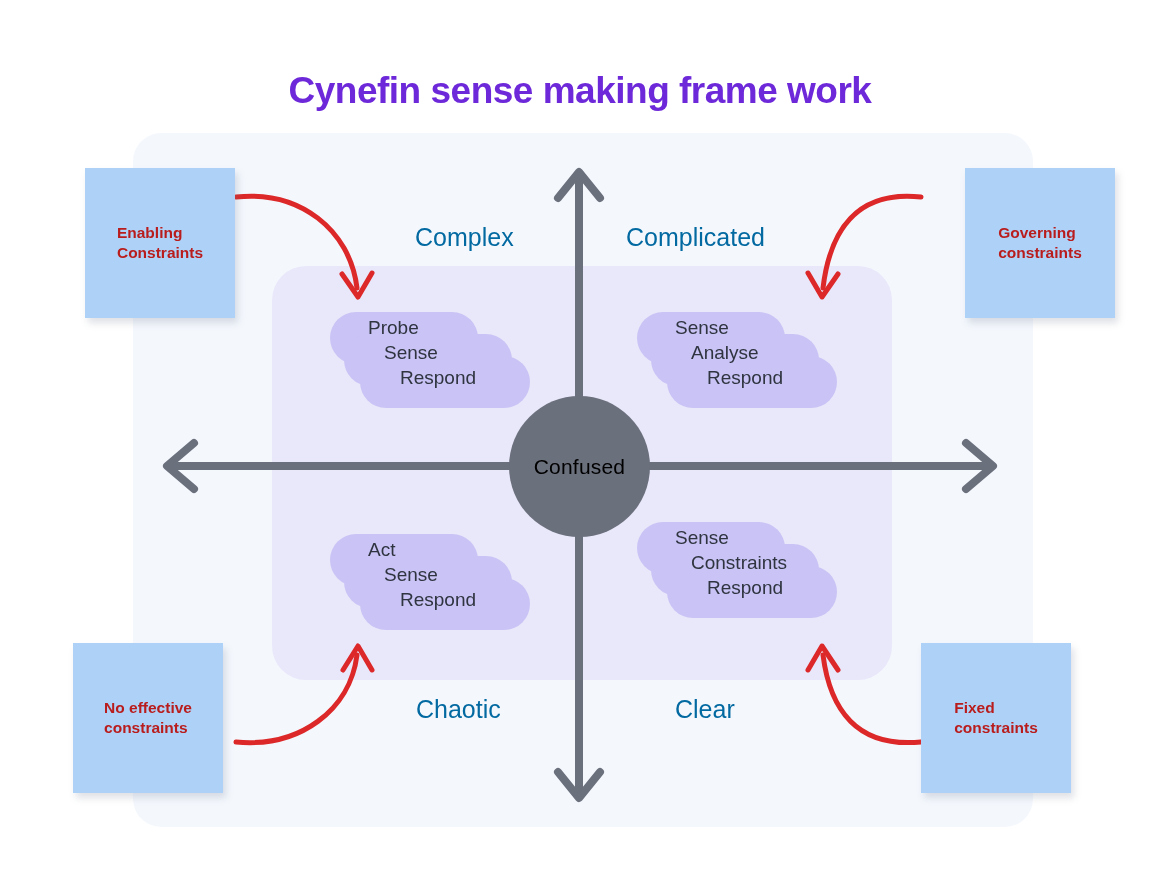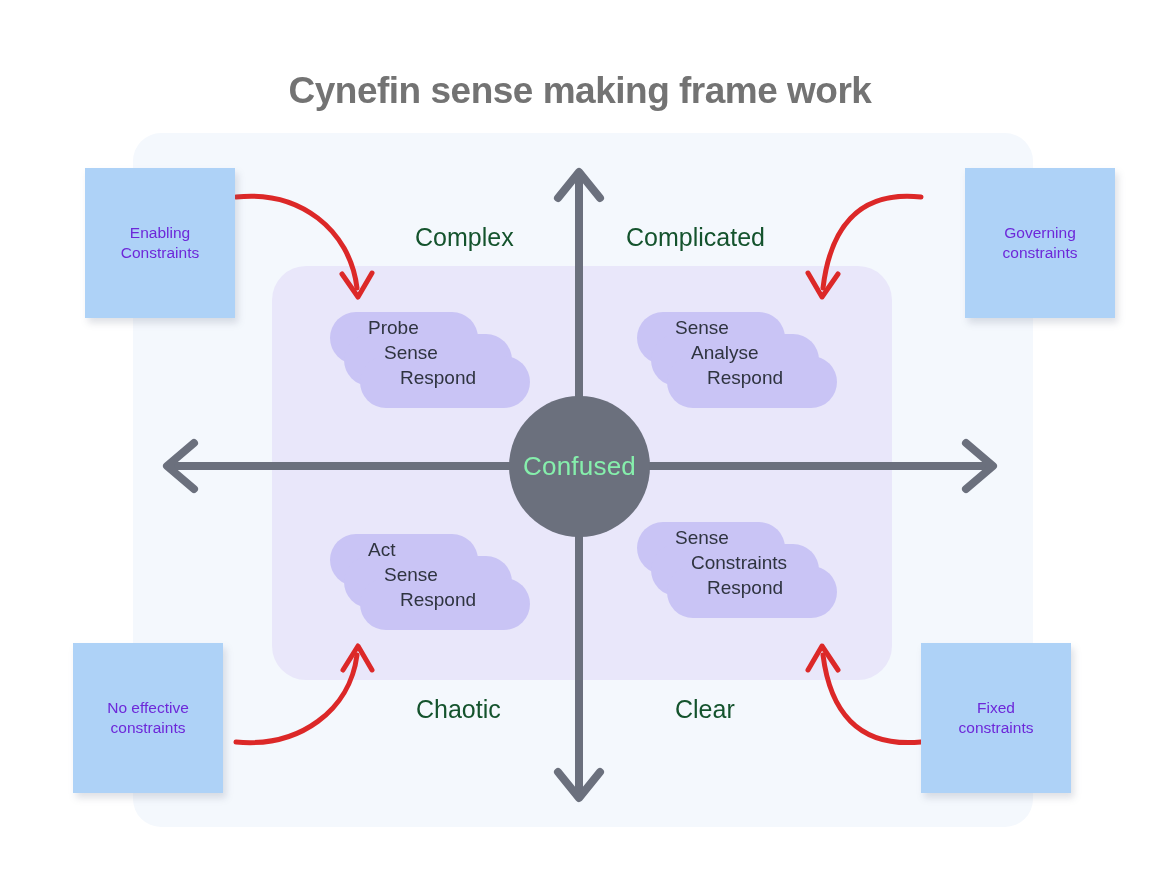--- a/index.html
+++ b/index.html
@@ -21,21 +21,21 @@
 
   
   #page-title {
     position: absolute;
     left: 0;
     top: 70px;
     width: 1160px;
     text-align: center;
     font-size: 37px;
     font-weight: bold;
-    color: #737373;
+    color: #6d28d9;
     letter-spacing: -0.5px;
   }
 
   
   #outer-panel {
     position: absolute;
     left: 133px;
     top: 133px;
     width: 900px;
     height: 694px;
@@ -71,30 +71,30 @@
     top: 396px;
     width: 141px;
     height: 141px;
     border-radius: 50%;
     background: #6b707d;
     display: flex;
     align-items: center;
     justify-content: center;
   }
   #center-node .label {
-    color: #86efac;
-    font-size: 26px;
+    color: #000000;
+    font-size: 21px;
     letter-spacing: 0.2px;
   }
 
   
   .quad-name {
     position: absolute;
     font-size: 25px;
-    color: #14532d;
+    color: #0369a1;
     white-space: nowrap;
   }
   .quad-name.q-complex     { left: 415px; top: 223px; }
   .quad-name.q-complicated { left: 626px; top: 223px; }
   .quad-name.q-chaotic     { left: 416px; top: 695px; }
   .quad-name.q-clear       { left: 675px; top: 695px; }
 
   
   .cloud {
     position: absolute;
@@ -142,23 +142,23 @@
     width: 150px;
     height: 150px;
     background: #aed2f7;
     display: flex;
     align-items: center;
     justify-content: center;
     box-shadow: 3px 5px 7px rgba(110,120,140,0.22);
   }
   .sticky .note-text {
     font-size: 15.5px;
-    font-weight: normal;
-    color: #6d28d9;
-    text-align: center;
+    font-weight: bold;
+    color: #b91c1c;
+    text-align: left;
     line-height: 20px;
     white-space: pre-line;
   }
   #sticky-enabling  { left: 85px;  top: 168px; }
   #sticky-governing { left: 921px; top: 168px; margin-left: 44px; }
   #sticky-noeff     { left: 73px;  top: 643px; }
   #sticky-fixed     { left: 921px; top: 643px; }
 
   
   #arrows-svg {

